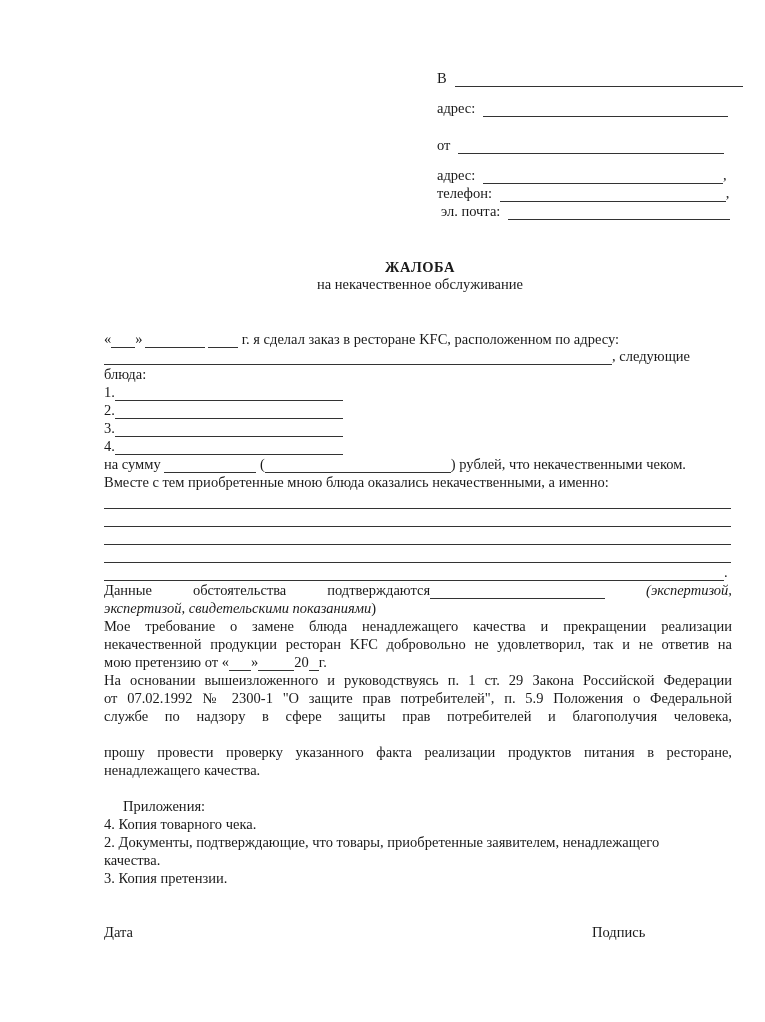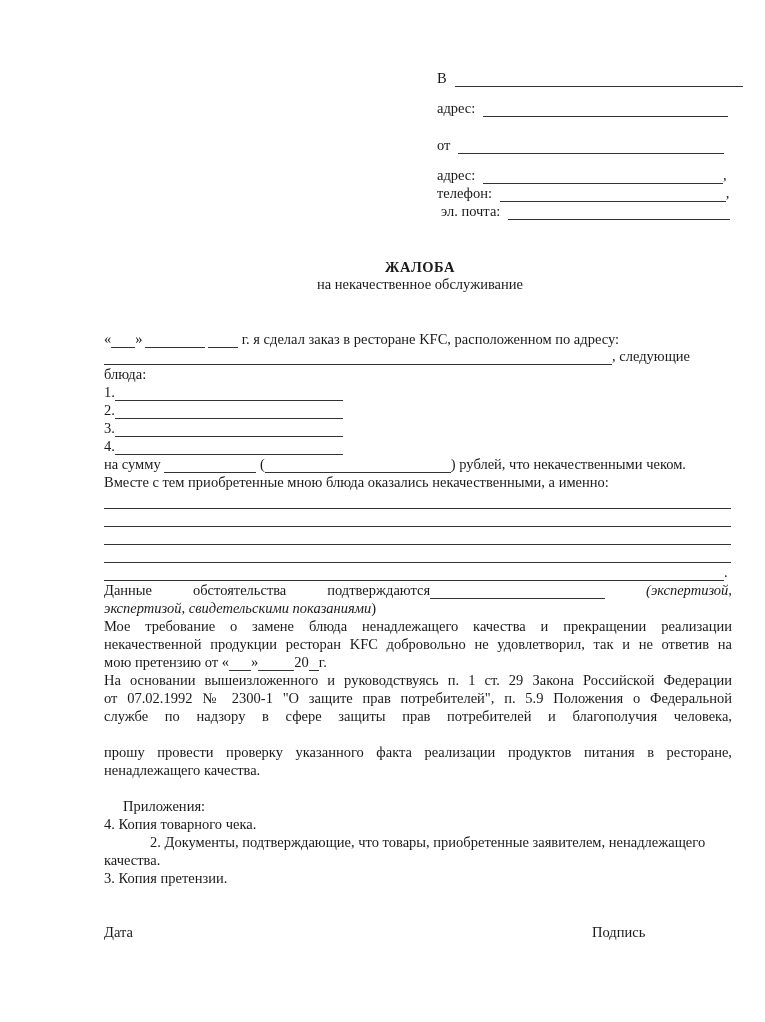--- a/index.html
+++ b/index.html
@@ -104,19 +104,19 @@
   </div>
 
   <div class="abs body-text justify" style="top:671px;">На основании вышеизложенного и руководствуясь п. 1 ст. 29 Закона Российской Федерации</div>
   <div class="abs body-text justify" style="top:689px;">от 07.02.1992 № 2300-1 "О защите прав потребителей", п. 5.9 Положения о Федеральной</div>
   <div class="abs body-text justify" style="top:707px;">службе по надзору в сфере защиты прав потребителей и благополучия человека,</div>
   <div class="abs body-text justify" style="top:743px;">прошу провести проверку указанного факта реализации продуктов питания в ресторане,</div>
   <div class="abs" style="left:104px; top:761px;">ненадлежащего качества.</div>
 
   <div class="abs" style="left:104px; top:797px;margin-left:19px;">Приложения:</div>
   <div class="abs" style="left:104px; top:815px;">4. Копия товарного чека.</div>
-  <div class="abs" style="left:104px; top:833px;margin-left:46px;">2. Документы, подтверждающие, что товары, приобретенные заявителем, ненадлежащего</div>
+  <div class="abs" style="left:104px; top:833px;">2. Документы, подтверждающие, что товары, приобретенные заявителем, ненадлежащего</div>
   <div class="abs" style="left:104px; top:851px;">качества.</div>
   <div class="abs" style="left:104px; top:869px;">3. Копия претензии.</div>
 
   <div class="abs" style="left:104px; top:923px;">Дата</div>
   <div class="abs" style="left:592px; top:923px;">Подпись</div>
 </div>
 
 </body></html>

